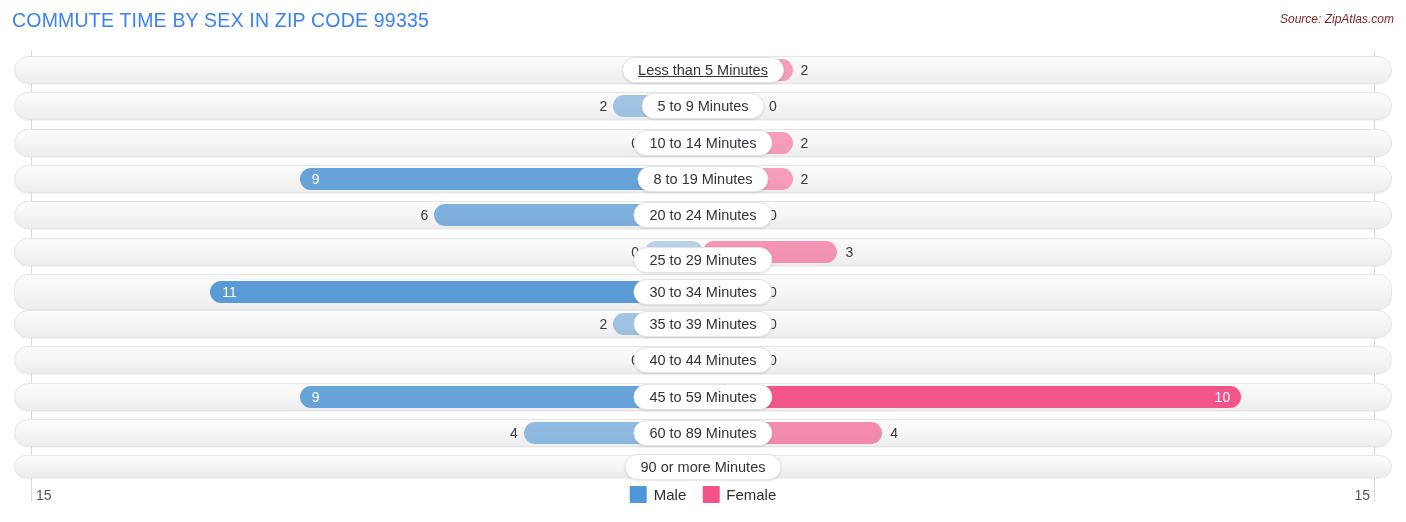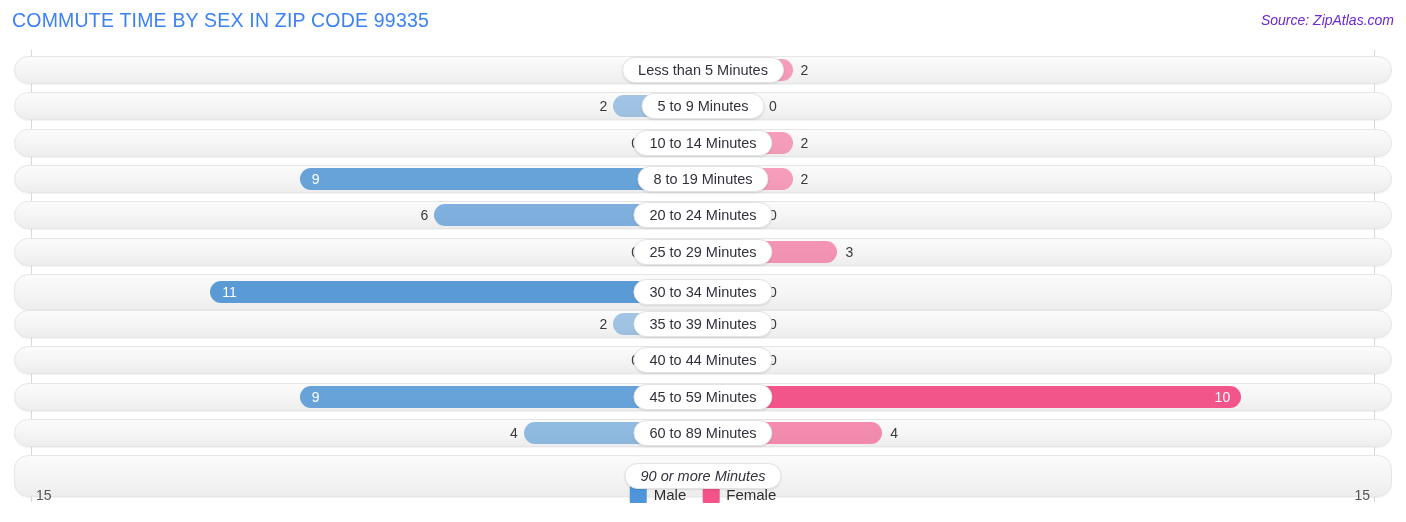--- a/index.html
+++ b/index.html
@@ -14,21 +14,21 @@
   #chart-root { position:relative; width:1406px; height:522px; }
 
   
   .title {
     position:absolute; left:12px; top:9px;
     font-size:19.5px; color:#3b82f6; letter-spacing:.2px;
     white-space:nowrap;
   }
   .source {
     position:absolute; right:12px; top:12px;
-    font-size:14px; font-style:italic; color:#6d28d9;
+    font-size:12px; font-style:italic; color:#7f1d1d;
     white-space:nowrap;
   }
 
   
   .plot { position:absolute; left:0; top:50px; width:1406px; height:436px; }
 
   .axis-line {
     position:absolute; top:0; width:1px; height:452px;
     background:#d8d8d8;
   }
@@ -101,21 +101,21 @@
 
   <div class="plot">
     <div class="axis-line axis-left"></div>
     <div class="axis-line axis-right"></div>
     <div id="rows">
         <div class="row" style="top: 6px; height: 28px;">
           <div class="bar bar-male" style="left: 630px; width: 58px; opacity: 0.503333;"></div>
           <div class="bar-val" style="left: 608px; text-align: right; width: 16px;">1</div>
           <div class="bar bar-female" style="left: 688px; width: 89.6px; opacity: 0.556667;"></div>
           <div class="bar-val" style="left: 785.6px;">2</div>
-          <div class="pill" style="left: 688px;">Less than 5 Minutes</div>
+          <div class="pill" style="left: 688px; text-decoration: underline;">Less than 5 Minutes</div>
         </div>
         <div class="row" style="top: 42.3px; height: 28px;">
           <div class="bar bar-male" style="left: 598.4px; width: 89.6px; opacity: 0.556667;"></div>
           <div class="bar-val" style="left: 576.4px; text-align: right; width: 16px;">2</div>
           <div class="bar bar-female" style="left: 688px; width: 58px; opacity: 0.42;"></div>
           <div class="bar-val" style="left: 754px;">0</div>
           <div class="pill" style="left: 688px;">5 to 9 Minutes</div>
         </div>
         <div class="row" style="top: 78.6px; height: 28px;">
           <div class="bar bar-male" style="left: 630px; width: 58px; opacity: 0.42;"></div>
@@ -136,21 +136,21 @@
           <div class="bar-val" style="left: 397.2px; text-align: right; width: 16px;">6</div>
           <div class="bar bar-female" style="left: 688px; width: 58px; opacity: 0.42;"></div>
           <div class="bar-val" style="left: 754px;">0</div>
           <div class="pill" style="left: 688px;">20 to 24 Minutes</div>
         </div>
         <div class="row" style="top: 187.5px; height: 28px;">
           <div class="bar bar-male" style="left: 630px; width: 58px; opacity: 0.42;"></div>
           <div class="bar-val" style="left: 608px; text-align: right; width: 16px;">0</div>
           <div class="bar bar-female" style="left: 688px; width: 134.4px; opacity: 0.61;"></div>
           <div class="bar-val" style="left: 830.4px;">3</div>
-          <div class="pill" style="left: 688px;">25 to 29 Minutes</div>
+          <div class="pill" style="left: 688px; margin-top: 8px;">25 to 29 Minutes</div>
         </div>
         <div class="row" style="top: 223.8px; height: 36px;">
           <div class="bar bar-male" style="left: 195.2px; width: 492.8px; opacity: 1;"></div>
           <div class="bar-val inside" style="left: 207.2px;">11</div>
           <div class="bar bar-female" style="left: 688px; width: 58px; opacity: 0.42;"></div>
           <div class="bar-val" style="left: 754px;">0</div>
           <div class="pill" style="left: 688px;">30 to 34 Minutes</div>
         </div>
         <div class="row" style="top: 260.1px; height: 28px;">
           <div class="bar bar-male" style="left: 598.4px; width: 89.6px; opacity: 0.556667;"></div>
@@ -173,21 +173,21 @@
           <div class="bar-val inside" style="left: 1199.6px;">10</div>
           <div class="pill" style="left: 688px;">45 to 59 Minutes</div>
         </div>
         <div class="row" style="top: 369px; height: 28px;">
           <div class="bar bar-male" style="left: 508.8px; width: 179.2px; opacity: 0.663333;"></div>
           <div class="bar-val" style="left: 486.8px; text-align: right; width: 16px;">4</div>
           <div class="bar bar-female" style="left: 688px; width: 179.2px; opacity: 0.663333;"></div>
           <div class="bar-val" style="left: 875.2px;">4</div>
           <div class="pill" style="left: 688px; text-align: right;">60 to 89 Minutes</div>
         </div>
-        <div class="row" style="top: 405.3px; height: 42px; font-style: italic;">
+        <div class="row" style="top: 405.3px; height: 23px;">
           <div class="bar bar-male" style="left: 630px; width: 58px; opacity: 0.42;"></div>
           <div class="bar-val" style="left: 608px; text-align: right; width: 16px;">0</div>
           <div class="bar bar-female" style="left: 688px; width: 58px; opacity: 0.42;"></div>
           <div class="bar-val" style="left: 754px;">0</div>
           <div class="pill" style="left: 688px;">90 or more Minutes</div>
         </div>
       </div>
   </div>
 
   <div class="axis-label axis-label-left">15</div>

